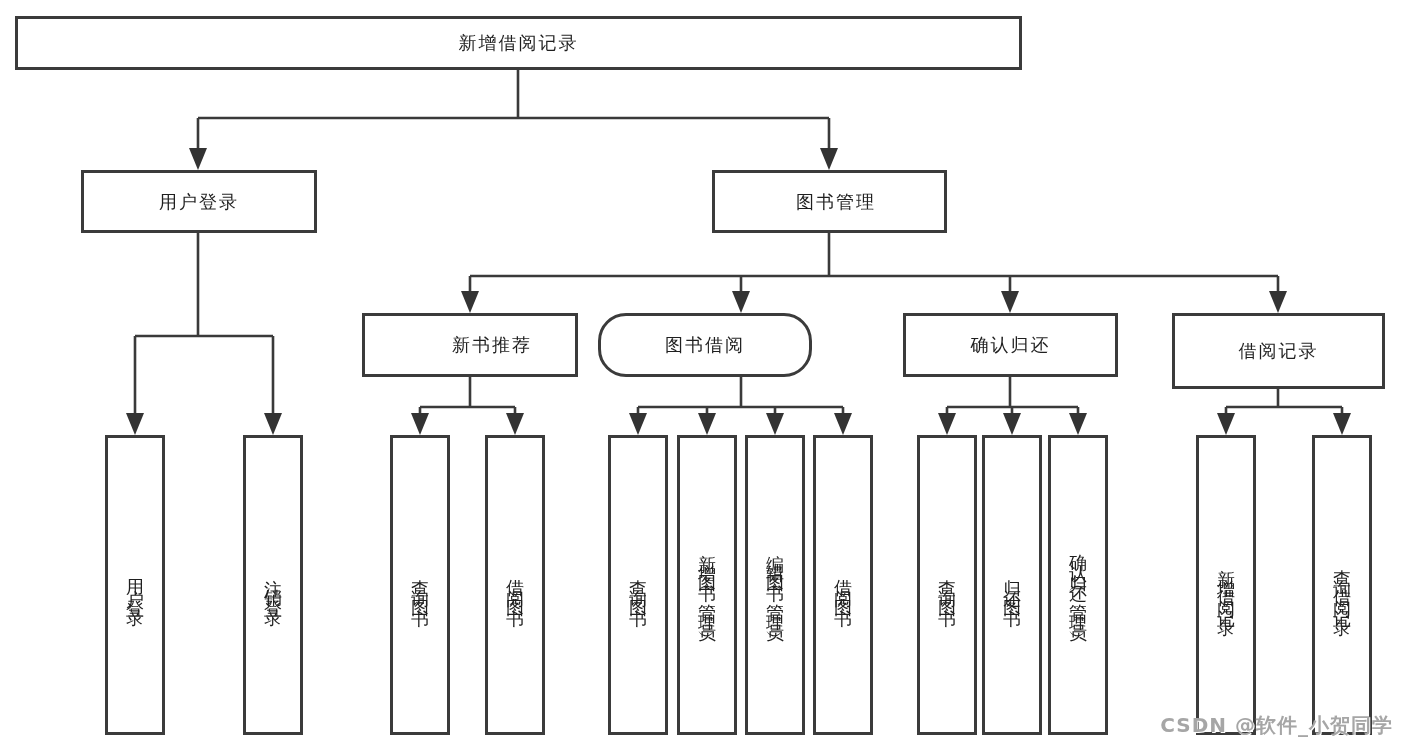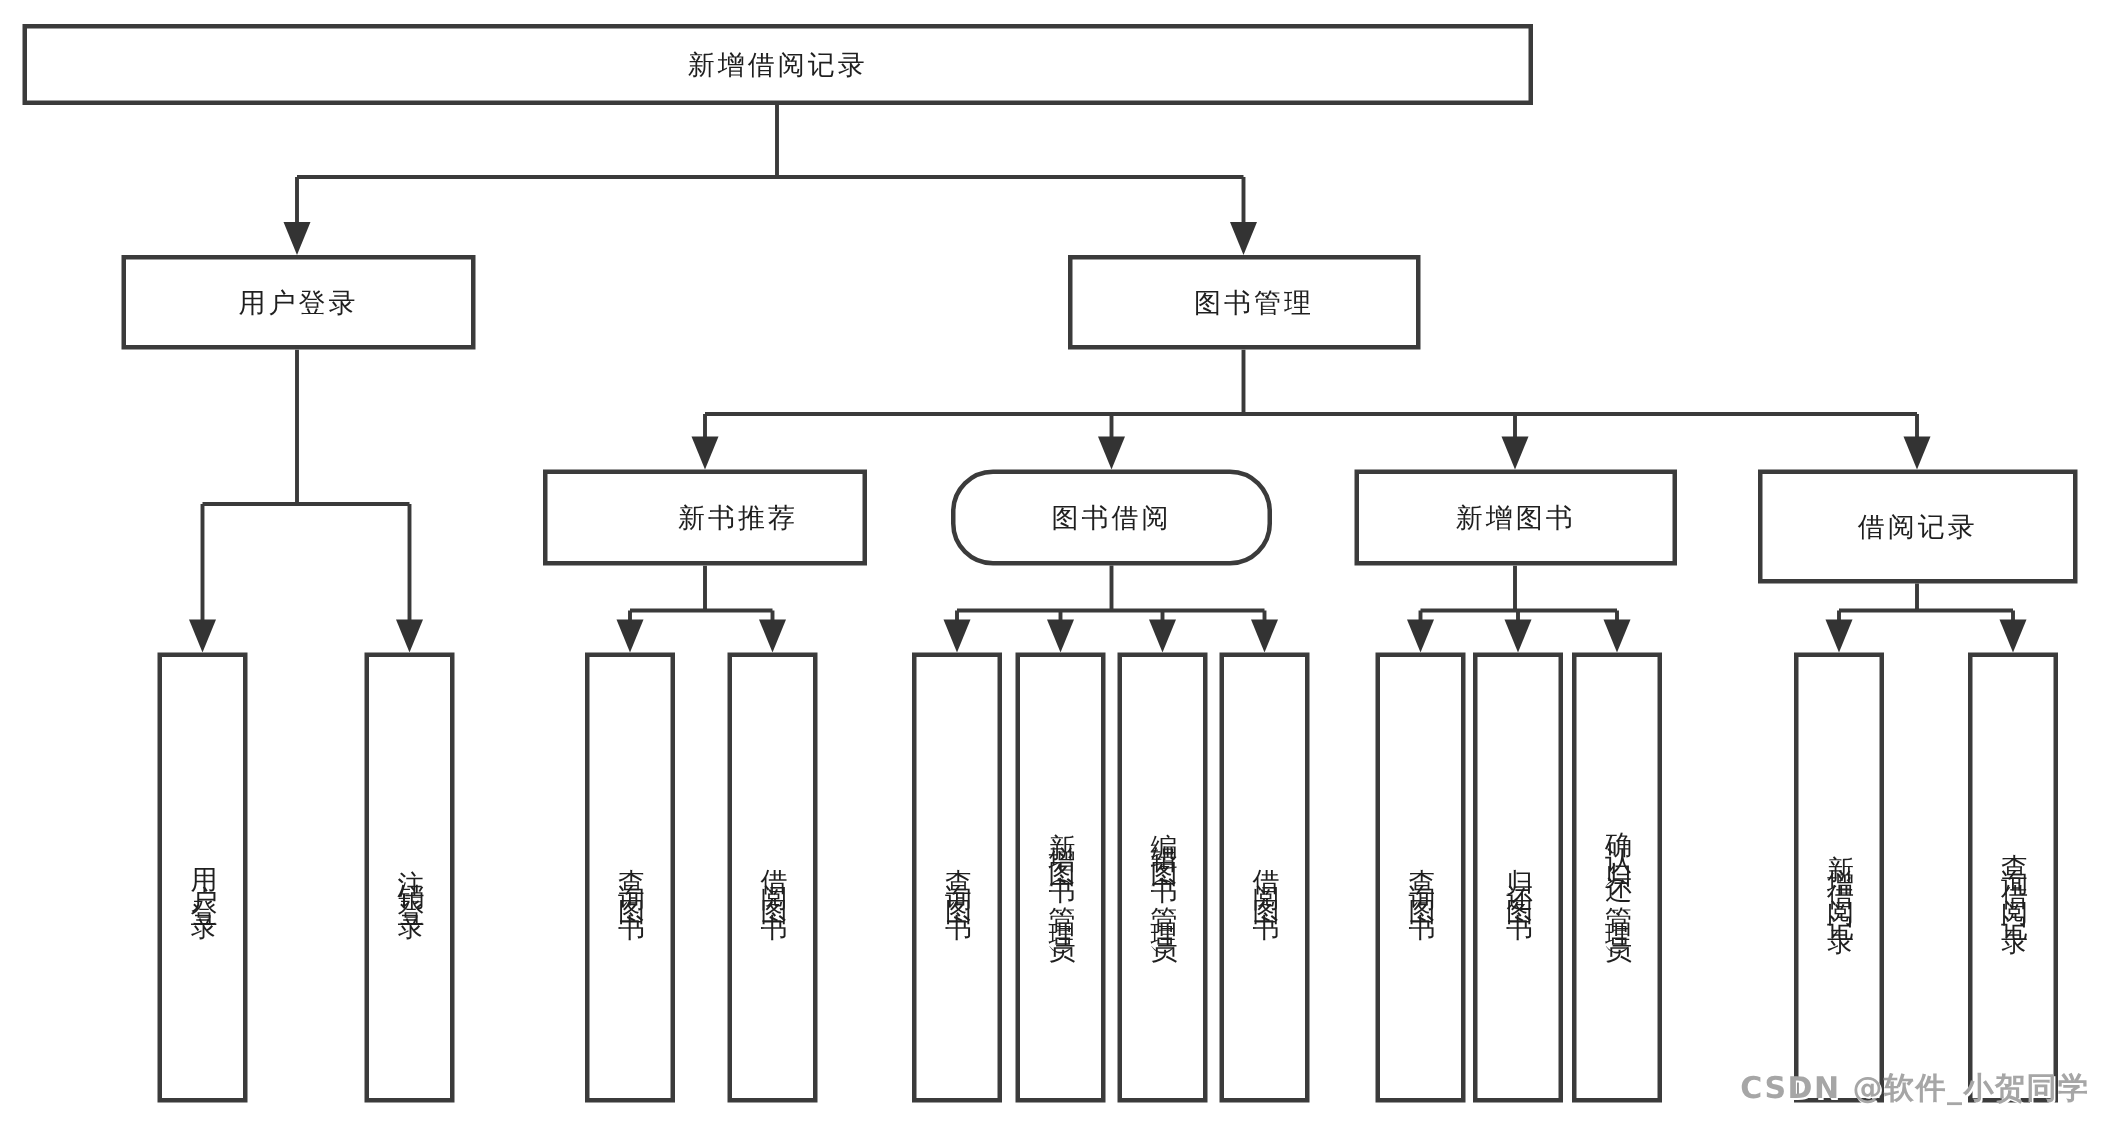--- a/index.html
+++ b/index.html
@@ -123,25 +123,25 @@
   <div class="node" style="left:81px; top:170px; width:236px; height:63px;">
     <span>用户登录</span>
   </div>
   <div class="node" style="left:712px; top:170px; width:235px; height:63px;padding-left:13px;">
     <span>图书管理</span>
   </div>
 
   <div class="node" style="left:362px; top:313px; width:216px; height:64px;padding-left:44px;">
     <span>新书推荐</span>
   </div>
-  <div class="node" style="left:634px; top:313px; width:214px; height:64px;border-radius:28px;">
+  <div class="node" style="left:598px; top:313px; width:214px; height:64px;border-radius:28px;">
     <span>图书借阅</span>
   </div>
   <div class="node" style="left:903px; top:313px; width:215px; height:64px;">
-    <span>新增图书</span>
+    <span>确认归还</span>
   </div>
   <div class="node" style="left:1172px; top:313px; width:213px; height:76px;justify-content:center;">
     <span>借阅记录</span>
   </div>
 
   <div class="node vnode" style="left:105px; top:435px; width:60px; height:300px;">
     <span>用户登录</span>
   </div>
   <div class="node vnode" style="left:243px; top:435px; width:60px; height:300px;">
     <span>注销登录</span>

